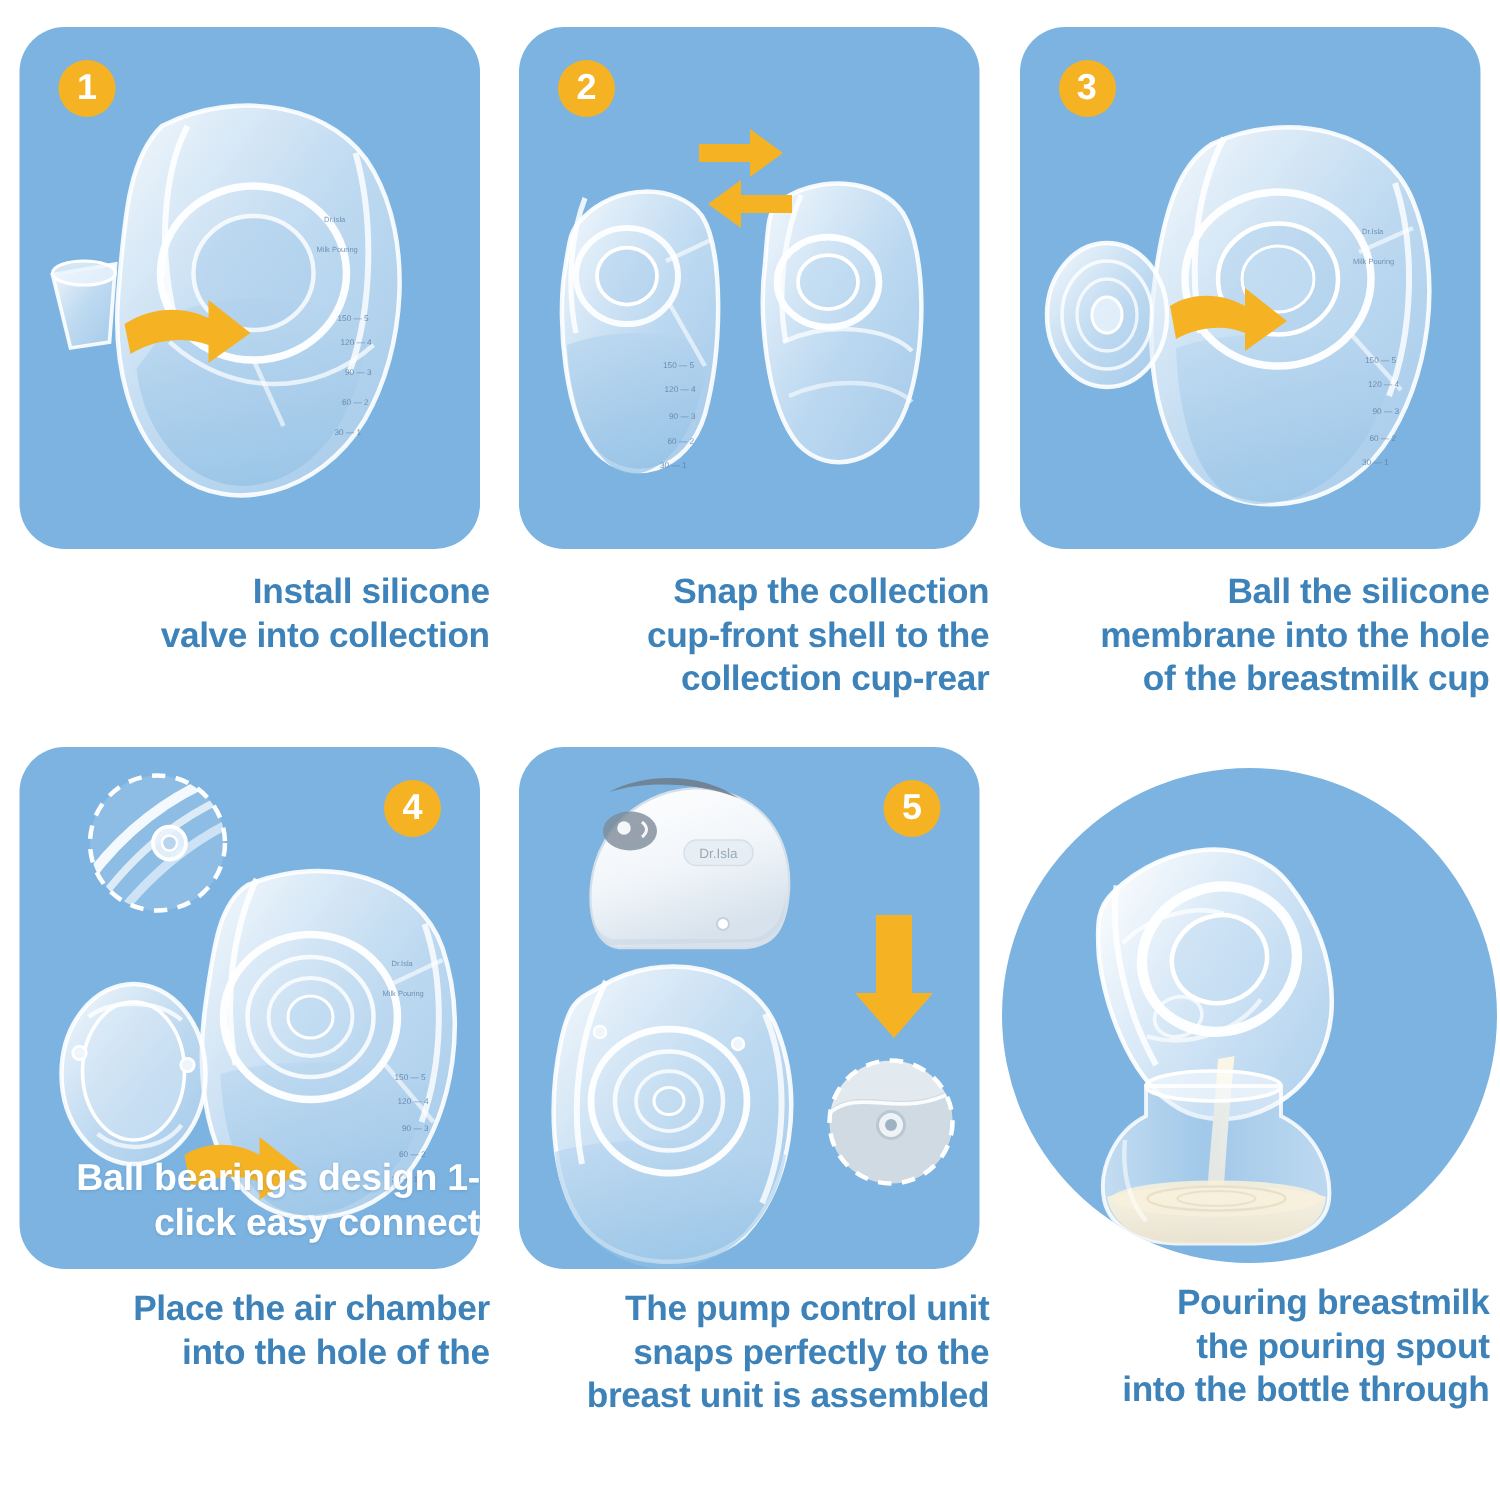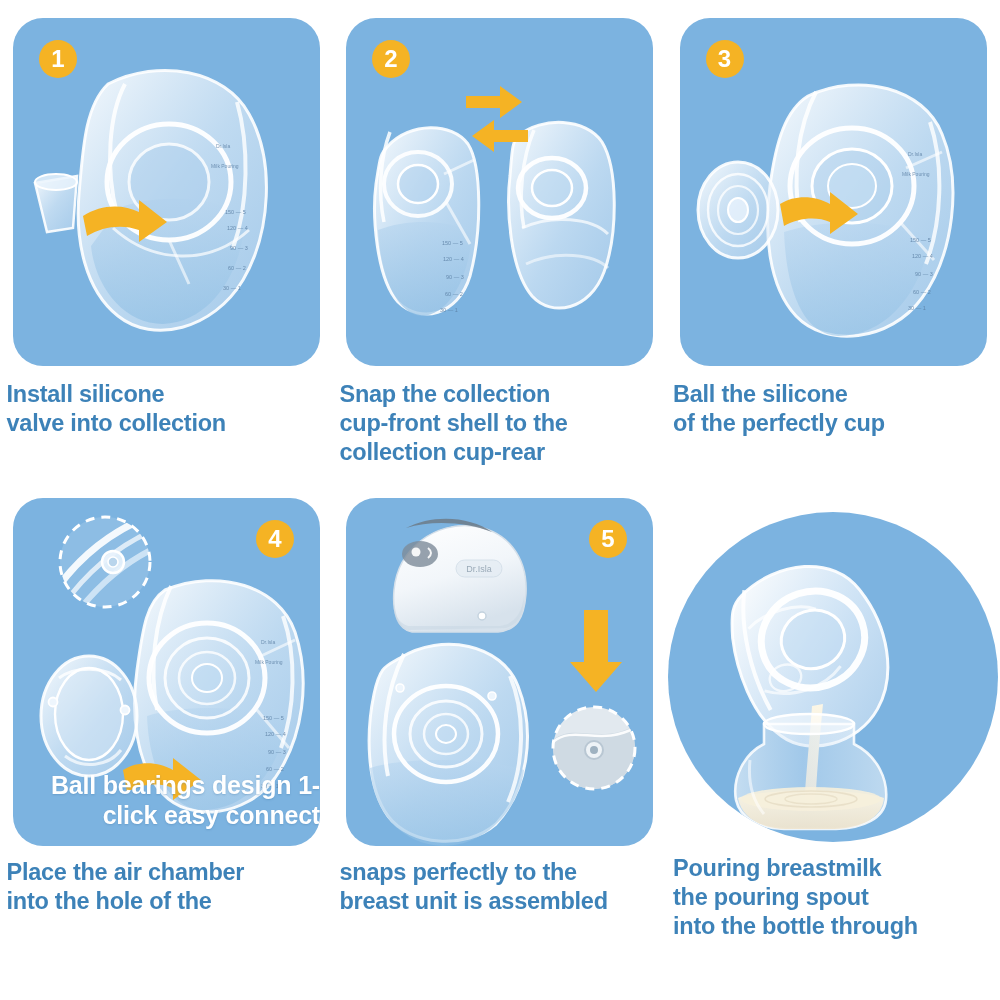--- a/index.html
+++ b/index.html
@@ -94,21 +94,21 @@
     font-weight: bold;
     line-height: 1.18;
     letter-spacing: -0.2px;
     text-shadow: 0 1px 2px rgba(70,120,165,.35);
   }
 
   
   .caption {
     margin-top: 14px;
     width: 320px;
-    text-align: left;
+    text-align: right;
     color: #3d82b8;
     font-size: 23.5px;
     font-weight: bold;
     line-height: 1.24;
     letter-spacing: -0.25px;
   }
   .caption.r2 { margin-top: 12px; }
   .caption span { display: block; }
 </style>
 </head>
@@ -274,21 +274,22 @@
           </g>
 
           <g>
             <path d="M100 186 C116 176 136 178 150 186 L150 174 L178 196 L150 216 L150 204 C136 198 118 200 104 208 Z" fill="#f5b324"></path>
           </g>
         </svg>
         <div class="badge left">3</div>
       </div>
       <div class="caption">
         <span>Ball the silicone</span>
-        <span>of the perfectly cup</span>
+        <span>membrane into the hole</span>
+        <span>of the breastmilk cup</span>
       </div>
     </div>
 
     <div class="cell">
       <div class="panel r2">
         <svg class="art" viewBox="0 0 307 348">
           <defs>
             <linearGradient id="g4body" x1="0" y1="0" x2="1" y2="1">
               <stop offset="0" stop-color="#ffffff" stop-opacity=".93"></stop>
               <stop offset=".55" stop-color="#e8f2fb" stop-opacity=".6"></stop>
@@ -424,20 +425,21 @@
             <circle cx="248" cy="250" r="41" fill="none" stroke="#ffffff" stroke-width="3" stroke-dasharray="9 7"></circle>
           </g>
 
           <g>
             <path d="M238 112 L262 112 L262 164 L276 164 L250 194 L224 164 L238 164 Z" fill="#f5b324"></path>
           </g>
         </svg>
         <div class="badge right">5</div>
       </div>
       <div class="caption r2">
+        <span>The pump control unit</span>
         <span>snaps perfectly to the</span>
         <span>breast unit is assembled</span>
       </div>
     </div>
 
     <div class="cell">
       <div class="panel round">
         <svg class="art" viewBox="0 0 330 330">
           <defs>
             <linearGradient id="g6body" x1="0.2" y1="0" x2="0.9" y2="1">

